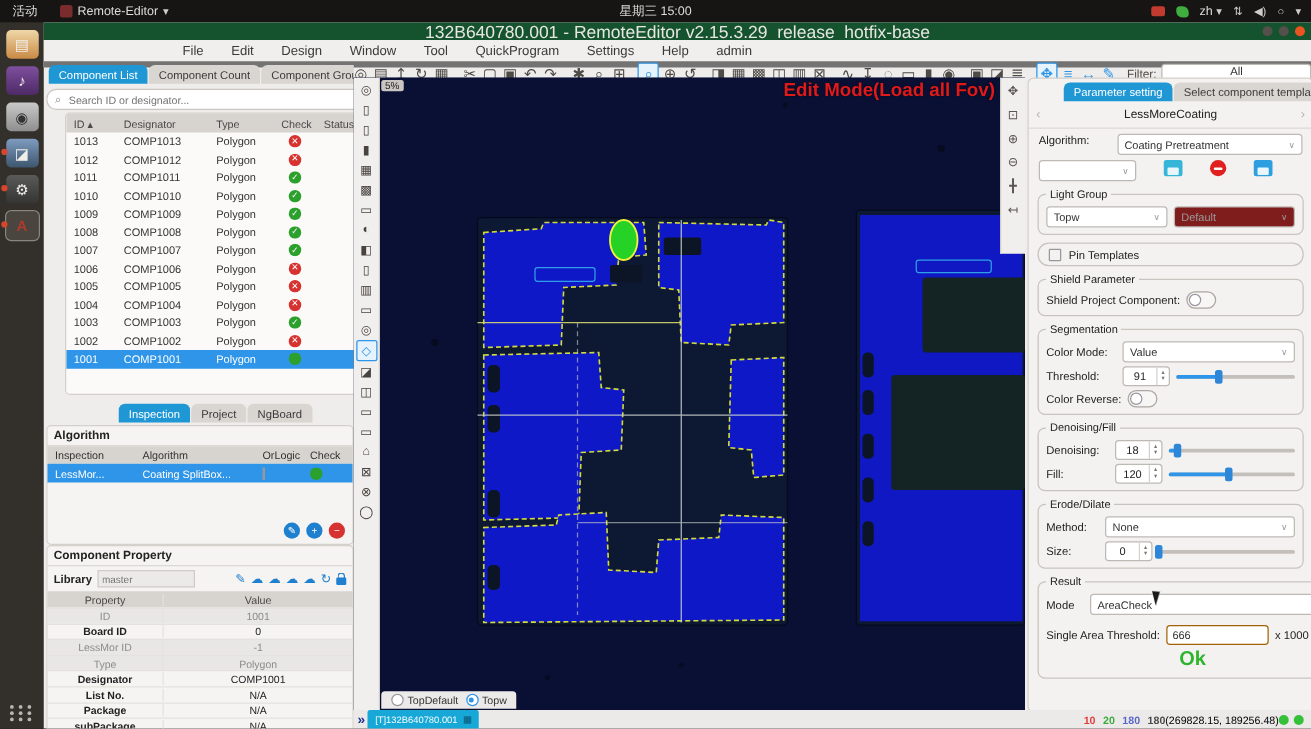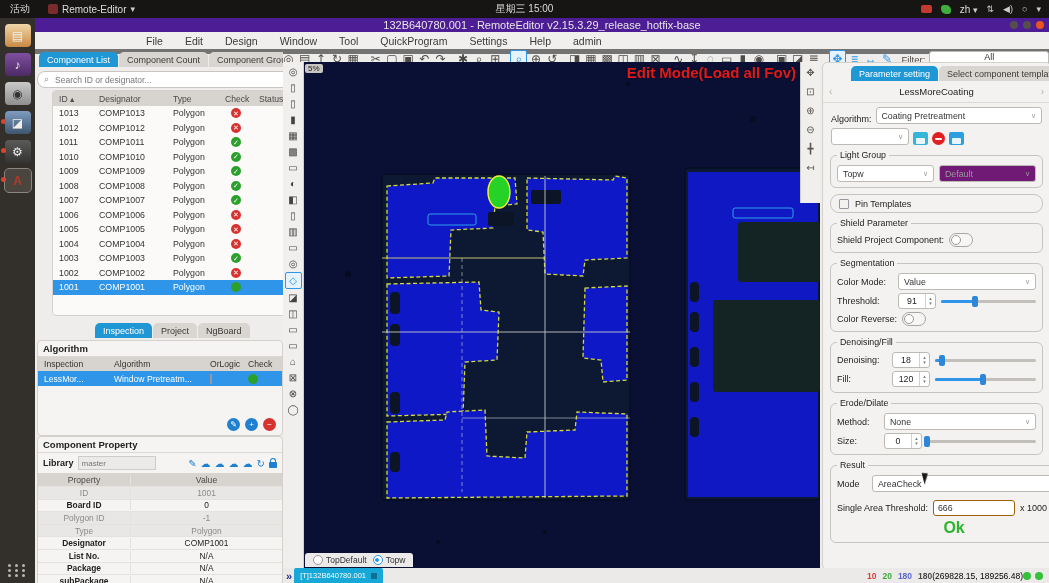--- a/index.html
+++ b/index.html
@@ -24,22 +24,22 @@
   .dk-files{background:linear-gradient(#efd7a7,#c98a45);}
   .dk-media-player{background:linear-gradient(#7e4f9e,#4d2a66);}
   .dk-camera{background:linear-gradient(#c9c9c9,#8e8e8e);color:#333;}
   .dk-photo-viewer{background:linear-gradient(#7e9cc0,#3e566e);}
   .dk-tools{background:linear-gradient(#5a5a58,#343432);}
   .dk-remote-editor{background:linear-gradient(#e8e6e2,#bdbab4);color:#b03a2e;font-weight:bold;}
   #dock .appgrid{position:absolute;bottom:6px;left:8px;display:grid;grid-template-columns:repeat(3,5px);grid-gap:2px;}
   #dock .appgrid i{width:3px;height:3px;border-radius:50%;background:#b9b6b0;}
   
   #win{position:absolute;left:35px;top:18px;width:1014px;height:565px;background:#efedeb;}
-  #titlebar{position:absolute;left:0;top:0;right:0;height:14px;background:#4c1d95;color:#e8e6e3;
-    font-size:11px;display:flex;align-items:center;justify-content:center;}
+  #titlebar{position:absolute;left:0;top:0;right:0;height:14px;background:#14532d;color:#e8e6e3;
+    font-size:14px;display:flex;align-items:center;justify-content:center;}
   #titlebar .winbtns{position:absolute;right:5px;top:3px;display:flex;gap:5px;}
   #titlebar .winbtns span{width:8px;height:8px;border-radius:50%;background:#55504b;display:inline-block;}
   #titlebar .winbtns .close{background:#e95420;}
   #menubar{position:absolute;left:0;top:14px;right:0;height:17px;background:#f1efed;border-bottom:5px solid #737373;
     display:flex;align-items:center;padding-left:100px;font-size:10.5px;color:#3a3a3a;}
   #menubar .mi{padding:0 11px;}
   #toolbar{position:absolute;left:246px;top:31px;right:0;height:20px;display:flex;align-items:center;gap:1px;
     font-size:12px;color:#4e4a46;}
   #toolbar .tb{width:17px;height:16px;display:flex;align-items:center;justify-content:center;border-radius:2px;}
   #toolbar .tb.active{border:1px solid #2e95e8;color:#2e95e8;background:#e6f2fc;}
@@ -121,26 +121,26 @@
   .radio.on{border-color:#2e95e8;position:relative;}
   .radio.on::after{content:"";position:absolute;left:1.5px;top:1.5px;width:4px;height:4px;border-radius:50%;background:#2e95e8;}
   .layer-item{display:flex;align-items:flex-start;gap:3px;}
   
   #rpanel{position:absolute;left:787px;top:44px;width:227px;height:506px;background:#f4f2f0;border:1px solid #d4d0cc;
     border-radius:5px;font-size:9px;color:#222;overflow:hidden;}
   #rp-tabs{display:flex;gap:1px;padding:3px 0 0 28px;}
   #rp-nav{display:flex;align-items:center;border-bottom:1px solid #dcd8d4;height:21px;padding:0 6px;}
   #rp-nav .nm{flex:1;text-align:center;font-size:9.5px;}
   #rp-nav .arr{color:#b5b1ad;font-size:10px;}
-  .rp-row{display:flex;align-items:flex-end;gap:4px;padding:4px 8px 0;}
+  .rp-row{display:flex;align-items:flex-start;gap:22px;padding:4px 8px 0;}
   .rp-label{white-space:nowrap;}
   .sel{display:flex;align-items:center;border:1px solid #bdb9b5;background:#fff;border-radius:3px;height:15px;
     padding:0 5px;font-size:8.8px;color:#333;flex:1;}
   .sel .caret{margin-left:auto;color:#999;font-size:7px;padding-left:4px;}
-  .sel.dim{background:#701a75;color:#999;}
+  .sel.dim{background:#7f1d1d;color:#999;}
   .floppy{width:15px;height:13px;border-radius:2px;position:relative;display:inline-block;}
   .floppy.cyan{background:#35b6d8;}
   .floppy.blue{background:#2d9fe0;}
   .floppy::after{content:"";position:absolute;left:3px;bottom:1px;width:9px;height:6px;background:#e8f6fb;border-radius:1px;}
   .minus-circ{width:13px;height:13px;border-radius:50%;background:#e02020;position:relative;display:inline-block;}
   .minus-circ::after{content:"";position:absolute;left:3px;top:5.5px;width:7px;height:2px;background:#fff;border-radius:1px;}
   fieldset{margin:5px 7px 0;border:1px solid #c7c3bf;border-radius:6px;padding:2px 6px 5px;}
   fieldset legend{font-size:8.8px;padding:0 3px;color:#222;}
   .frow{display:flex;align-items:center;gap:5px;margin-top:3px;}
   .spin{display:flex;border:1px solid #bdb9b5;background:#fff;border-radius:3px;width:36px;height:14px;align-items:stretch;}
@@ -449,21 +449,21 @@
         <div class="sec-title">Algorithm</div>
         <div id="algo-rows">
             <div class="arow header">
               <div>Inspection</div>
               <div>Algorithm</div>
               <div>OrLogic</div>
               <div>Check</div>
             </div>
             <div class="arow selected">
               <div>LessMor...</div>
-              <div>Window Pretreatm...</div>
+              <div>Coating SplitBox...</div>
               <div class="chk"><span class="cbx"></span></div>
               <div class="chk">
                 <span class="badge dot"></span>
               </div>
             </div>
           </div>
         <div id="algo-actions">
           <span class="circ-btn blue">✎</span>
           <span class="circ-btn blue">+</span>
           <span class="circ-btn red">−</span>
@@ -491,21 +491,21 @@
             </div>
             <div class="prow dim">
               <div>ID</div>
               <div>1001</div>
             </div>
             <div class="prow">
               <div>Board ID</div>
               <div>0</div>
             </div>
             <div class="prow dim">
-              <div>Polygon ID</div>
+              <div>LessMor ID</div>
               <div>-1</div>
             </div>
             <div class="prow dim">
               <div>Type</div>
               <div>Polygon</div>
             </div>
             <div class="prow">
               <div>Designator</div>
               <div>COMP1001</div>
             </div>

